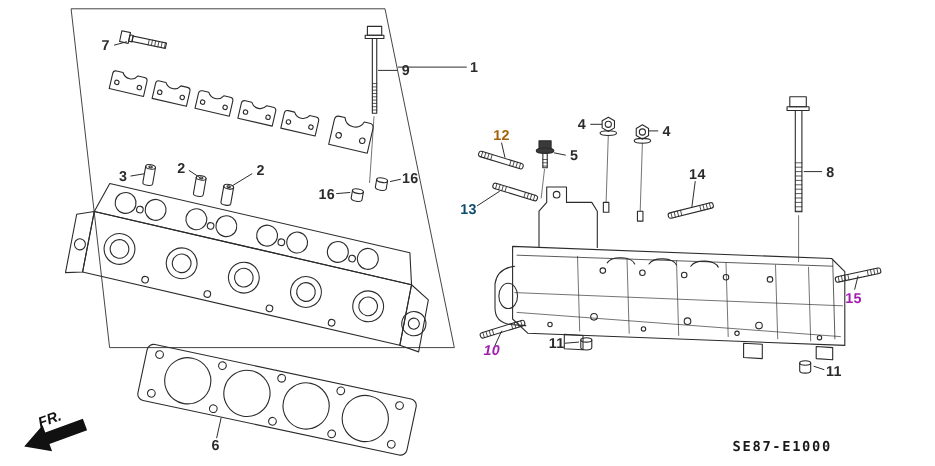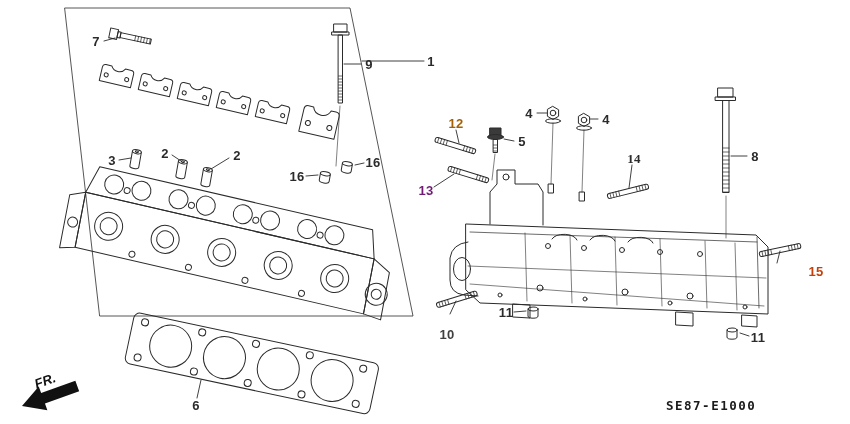--- a/index.html
+++ b/index.html
@@ -258,24 +258,24 @@
       <div class="callout" style="left: 96px; top: 41px; color: rgb(43, 43, 43);">7</div>
       <div class="callout" style="left: 369px; top: 64px; color: rgb(43, 43, 43);">9</div>
       <div class="callout" style="left: 431px; top: 61px; color: rgb(43, 43, 43);">1</div>
       <div class="callout" style="left: 112px; top: 160px; color: rgb(43, 43, 43);">3</div>
       <div class="callout" style="left: 165px; top: 153px; color: rgb(43, 43, 43);">2</div>
       <div class="callout" style="left: 237px; top: 155px; color: rgb(43, 43, 43);">2</div>
       <div class="callout" style="left: 297px; top: 176px; color: rgb(43, 43, 43);">16</div>
       <div class="callout" style="left: 373px; top: 162px; color: rgb(43, 43, 43);">16</div>
       <div class="callout" style="left: 196px; top: 405px; color: rgb(43, 43, 43);">6</div>
       <div class="callout" style="left: 456px; top: 123px; color: #a16207;">12</div>
-      <div class="callout" style="left: 426px; top: 190px; color: #701a75;">13</div>
+      <div class="callout" style="left: 426px; top: 190px; color: #0c4a6e;">13</div>
       <div class="callout" style="left: 522px; top: 141px; color: rgb(43, 43, 43);">5</div>
       <div class="callout" style="left: 529px; top: 113px; color: rgb(43, 43, 43);">4</div>
       <div class="callout" style="left: 606px; top: 119px; color: rgb(43, 43, 43);">4</div>
-      <div class="callout" style="left: 634px; top: 158px; color: rgb(43, 43, 43); font-family: Liberation Serif, serif;">14</div>
+      <div class="callout" style="left: 634px; top: 158px; color: rgb(43, 43, 43);">14</div>
       <div class="callout" style="left: 755px; top: 156px; color: rgb(43, 43, 43);">8</div>
-      <div class="callout" style="left: 816px; top: 271px; color: #c2410c;">15</div>
-      <div class="callout" style="left: 447px; top: 334px; color: #404040;">10</div>
+      <div class="callout" style="left: 776px; top: 271px; color: #a21caf;">15</div>
+      <div class="callout" style="left: 447px; top: 318px; color: #a21caf; font-style: italic;">10</div>
       <div class="callout" style="left: 506px; top: 312px; color: rgb(43, 43, 43);">11</div>
       <div class="callout" style="left: 758px; top: 337px; color: rgb(43, 43, 43);">11</div>
     </div>
 </div>
 
 </body></html>

